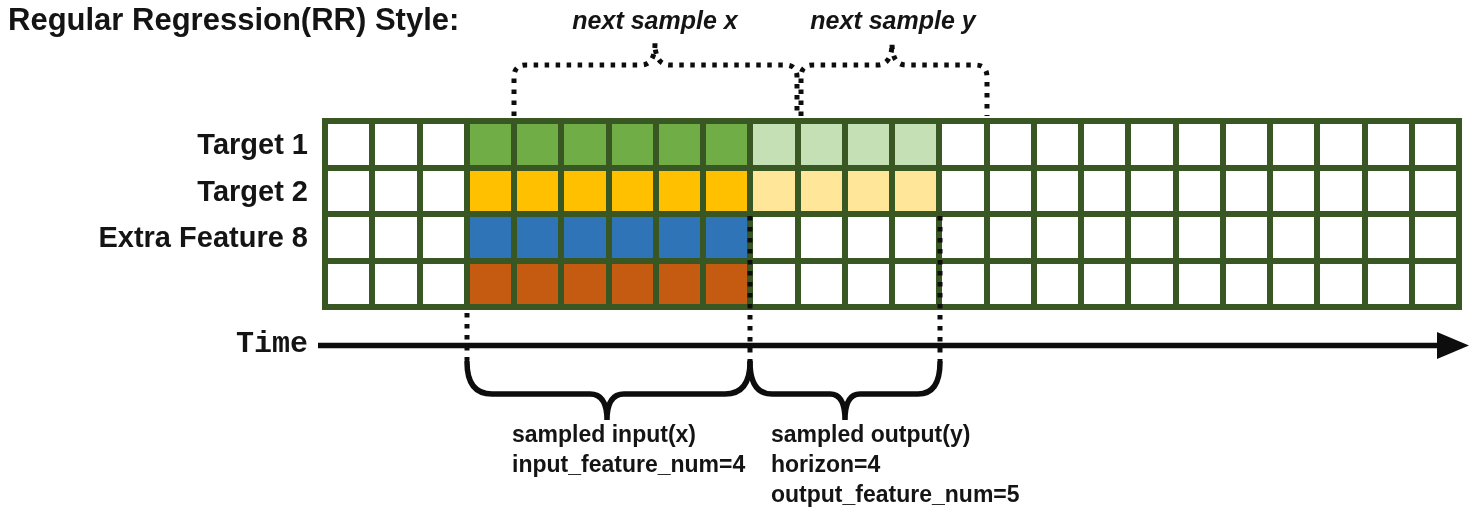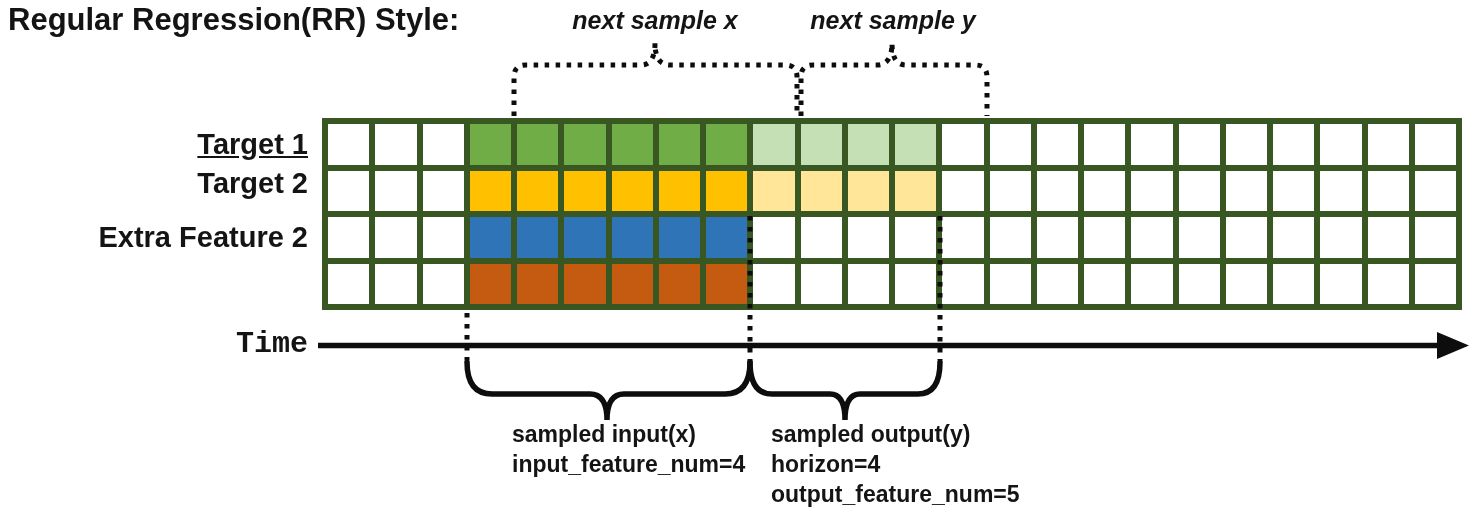--- a/index.html
+++ b/index.html
@@ -19,22 +19,22 @@
   .next-label.y { left:743px; }
   .grid {
     position:absolute; left:322px; top:118px; width:1140px; height:192px;
     box-sizing:border-box; display:grid; padding:6px; gap:6px;
   }
   .cell { min-width:0; min-height:0; }
   .row-label {
     position:absolute; left:0px; width:308px; text-align:right;
     font-size:29px; font-weight:700; line-height:34px; white-space:nowrap;
   }
-  .row-label.r0 { top:127px;text-decoration:underline; }
-  .row-label.r1 { top:166px; }
+  .row-label.r0 { top:127px; }
+  .row-label.r1 { top:174px; }
   .row-label.r2 { top:220px; }
   .row-label.r3 { top:267px; }
   .time-label {
     position:absolute; left:170px; top:327px; width:138px; text-align:right;
     font-size:30px; font-weight:700;font-family:Liberation Mono, monospace;
   }
   .overlay { position:absolute; left:0; top:0; width:1476px; height:516px; }
   .anno {
     position:absolute; top:419px; font-size:23px; font-weight:700;
     line-height:30px; white-space:nowrap;
@@ -52,21 +52,21 @@
 
 <div class="canvas">
 
   <div class="title">Regular Regression(RR) Style:</div>
 
   <div class="next-label x">next sample x</div>
   <div class="next-label y">next sample y</div>
 
   <div class="row-label r0">Target 1</div>
   <div class="row-label r1">Target 2</div>
-  <div class="row-label r2">Extra Feature 2</div>
+  <div class="row-label r2">Extra Feature 8</div>
 
   <div class="grid" id="grid" style="background: rgb(56, 87, 35); grid-template-columns: repeat(24, 1fr); grid-template-rows: repeat(4, 1fr);">
       <div class="cell" style="background: rgb(255, 255, 255);"></div>
       <div class="cell" style="background: rgb(255, 255, 255);"></div>
       <div class="cell" style="background: rgb(255, 255, 255);"></div>
       <div class="cell" style="background: rgb(112, 173, 71);"></div>
       <div class="cell" style="background: rgb(112, 173, 71);"></div>
       <div class="cell" style="background: rgb(112, 173, 71);"></div>
       <div class="cell" style="background: rgb(112, 173, 71);"></div>
       <div class="cell" style="background: rgb(112, 173, 71);"></div>

